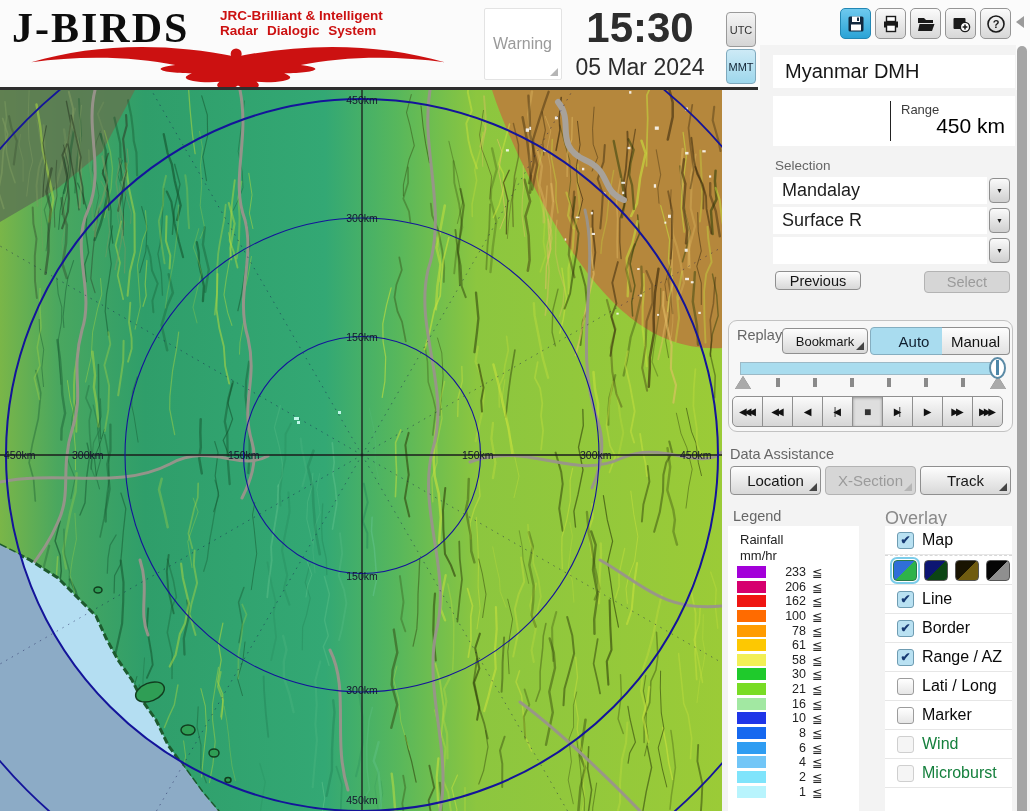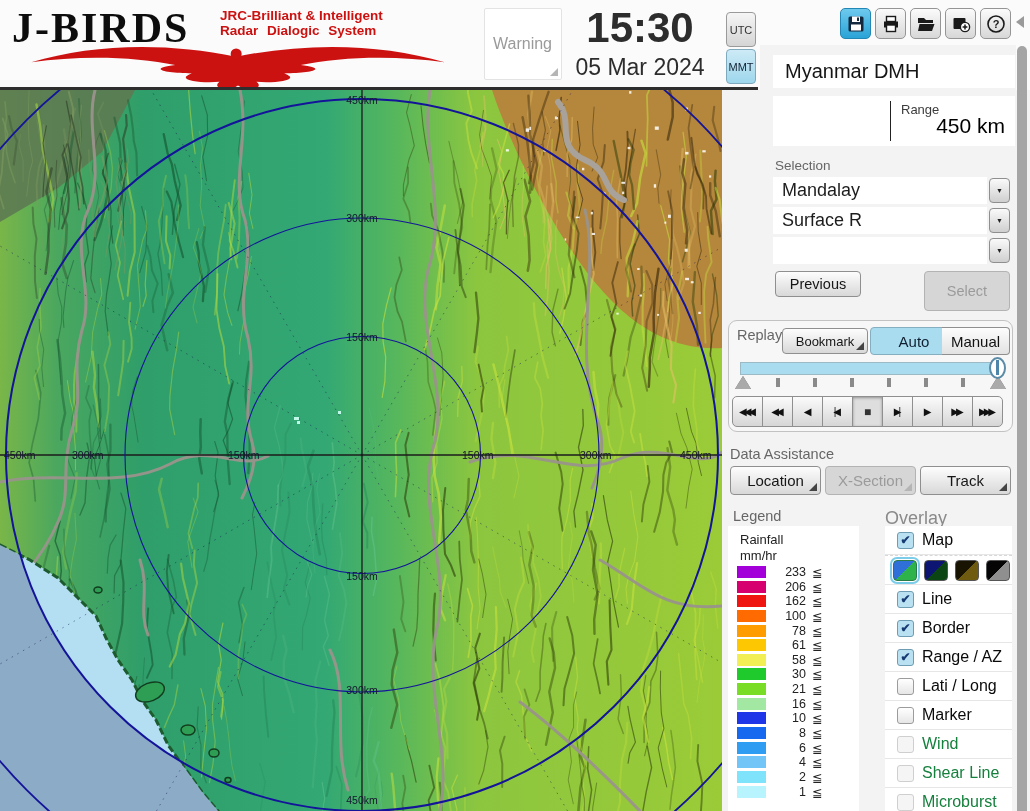--- a/index.html
+++ b/index.html
@@ -729,22 +729,22 @@
   </div>
 <div class="dd-field" style="top:207px;">Surface R</div>
 <div class="dd-btn" style="top:208px;">
     <span>▼</span>
   </div>
 <div class="dd-field" style="top:237px;"></div>
 <div class="dd-btn" style="top:238px;">
     <span>▼</span>
   </div>
 
-<div class="btn" style="left:775px; top:271px; width:86px; height:26px;">Previous</div>
-<div class="btn disabled" style="left:924px; top:271px; width:86px; height:40px;">Select</div>
+<div class="btn" style="left:775px; top:271px; width:86px; height:19px;">Previous</div>
+<div class="btn disabled" style="left:924px; top:271px; width:86px; height:22px;">Select</div>
 
 <div class="replay-group">
   <div class="section-label" style="left:8px; top:6px; font-size:14.5px;">Replay</div>
   <div class="btn" style="left:53px; top:7px; width:86px; height:26px; font-size:13px;">
     <span>Bookmark</span>
     <span class="corner"></span>
   </div>
   <div class="seg auto">Auto</div>
   <div class="seg manual">Manual</div>
 
@@ -908,19 +908,15 @@
     <div class="ov-row unchecked">
       <span class="cb">✔</span>
       <span class="lbl">Marker</span>
     </div>
     <div class="ov-row disabled">
       <span class="cb">✔</span>
       <span class="lbl">Wind</span>
     </div>
     <div class="ov-row disabled">
       <span class="cb">✔</span>
-      <span class="lbl">Shear Line</span>
-    </div>
-    <div class="ov-row disabled">
-      <span class="cb">✔</span>
       <span class="lbl">Microburst</span>
     </div>
   </div>
 
 </body></html>

